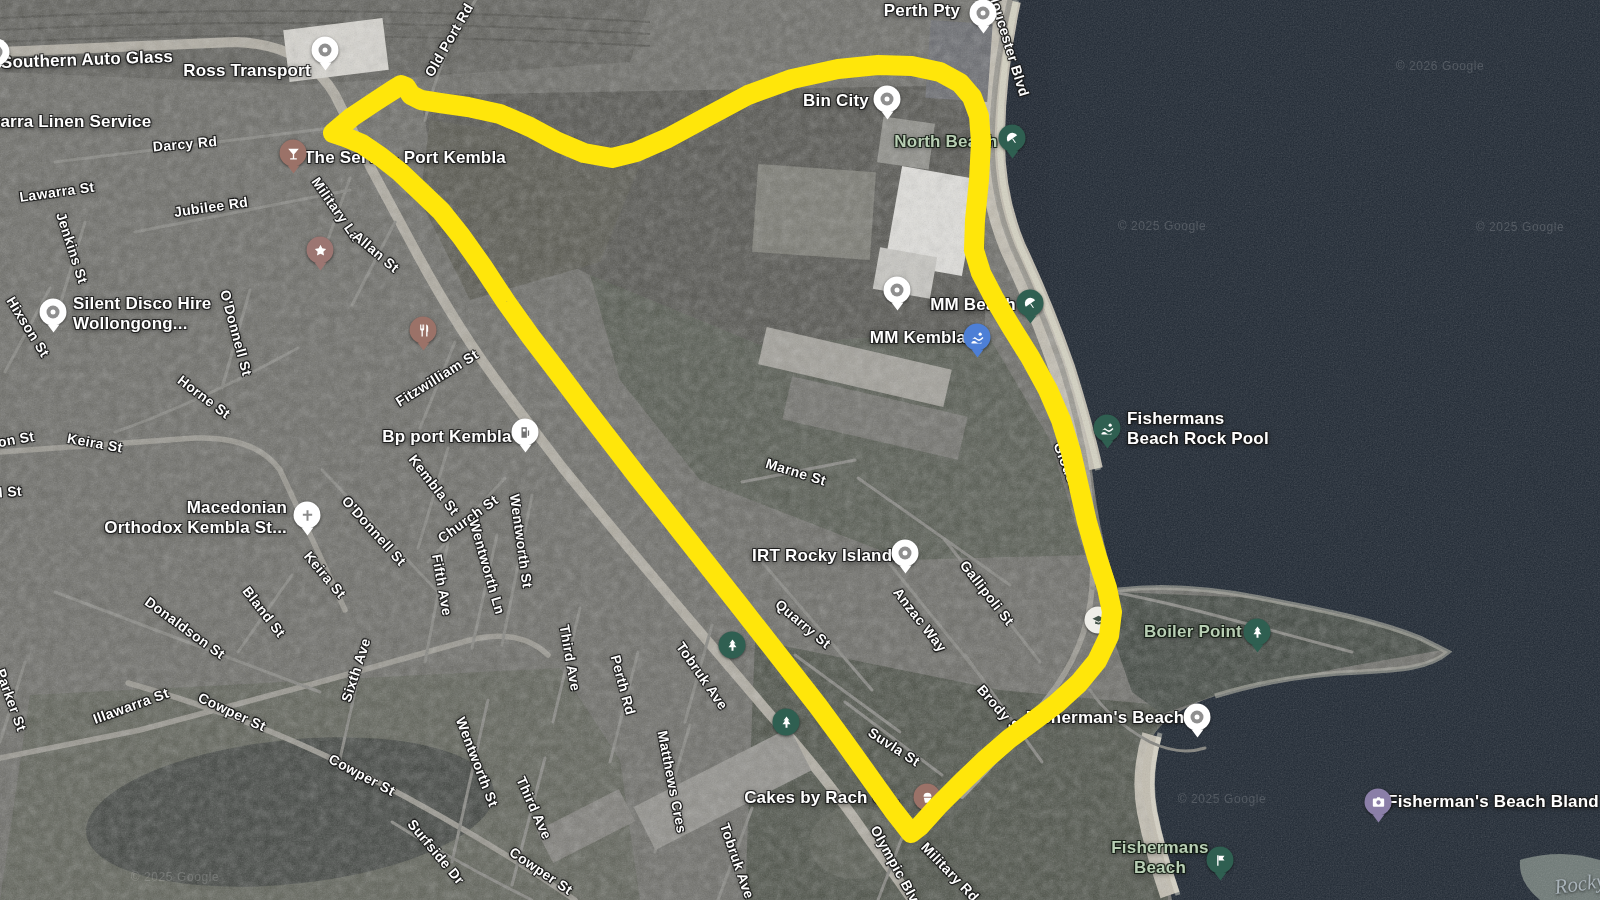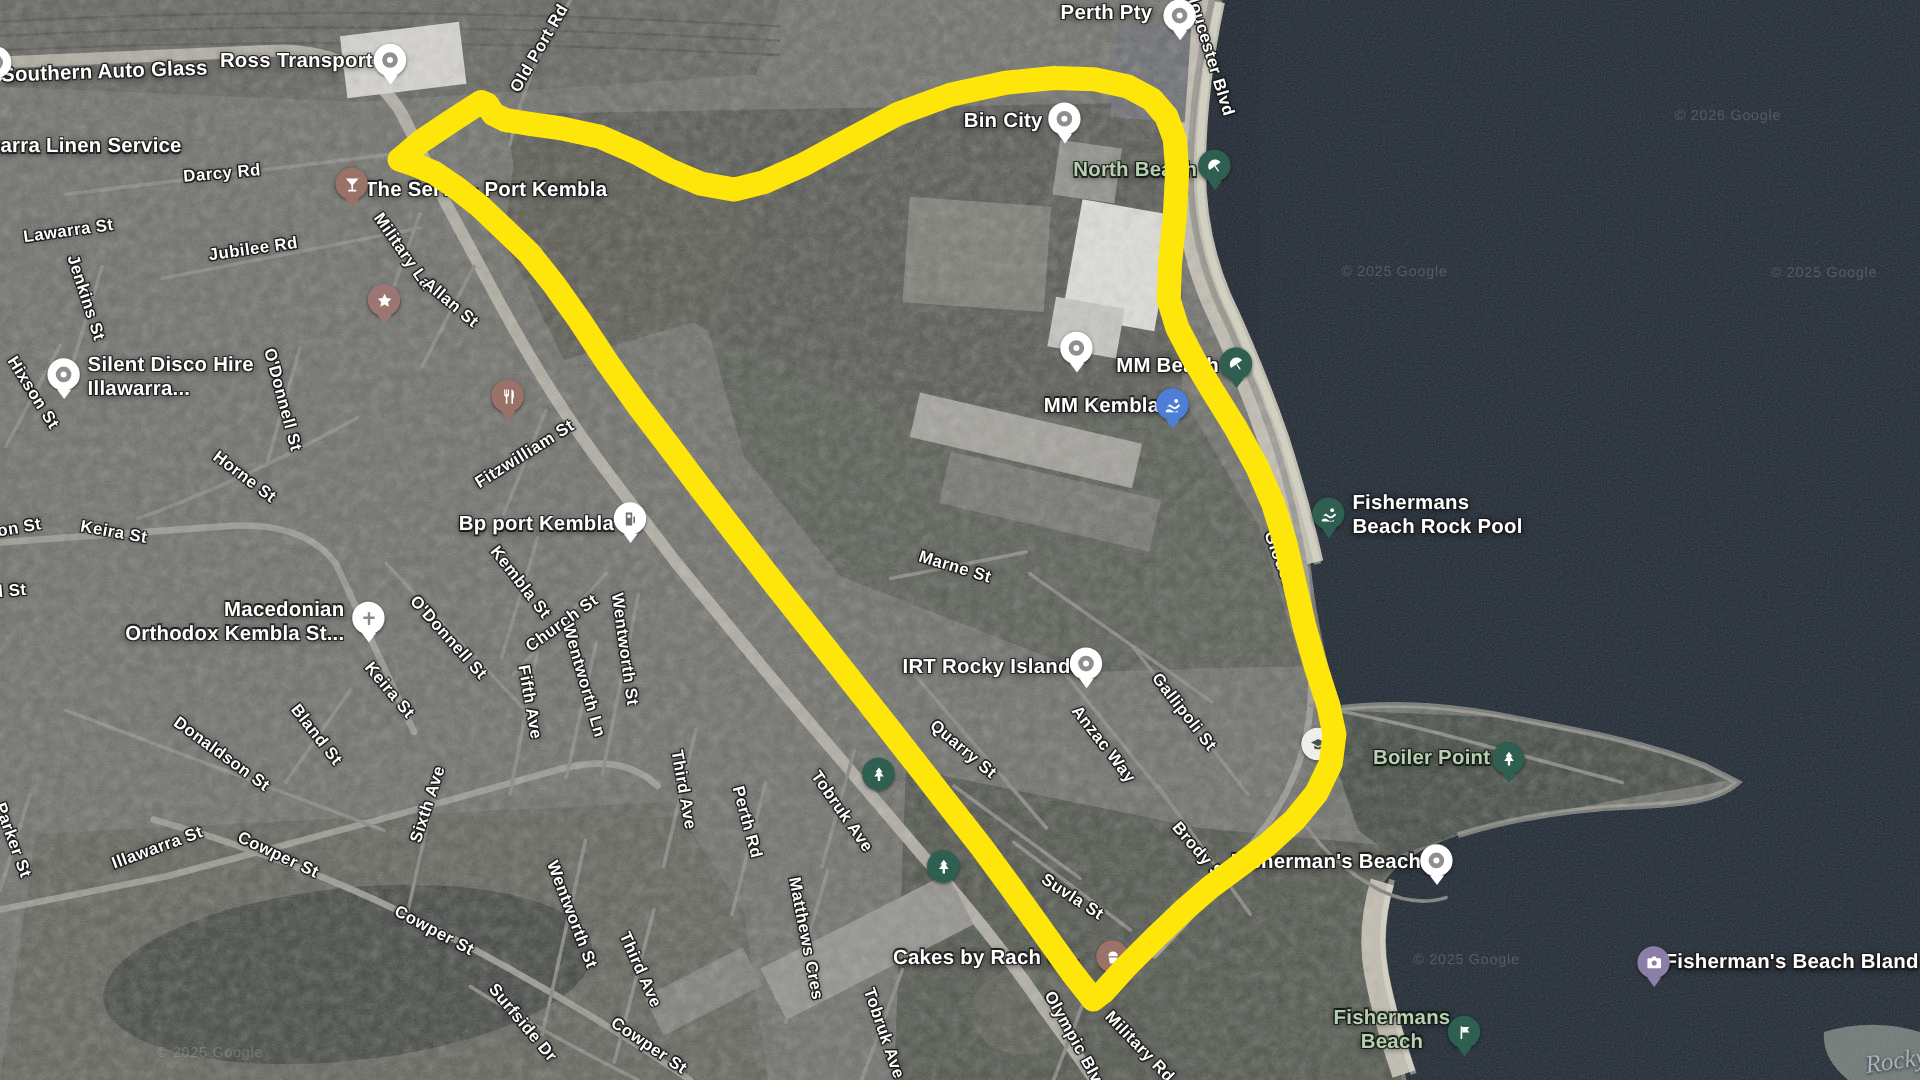--- a/index.html
+++ b/index.html
@@ -156,29 +156,29 @@
       <rect x="635" y="765" width="175" height="48" fill="#8f8e89" transform="rotate(-27 722 789)"></rect>
       <rect x="540" y="808" width="92" height="36" fill="#7c7b76" transform="rotate(-27 586 826)"></rect>
     </g>
 
     <rect width="1600" height="900" filter="url(#nzcoarse)" clip-path="url(#landclip)"></rect>
     <rect width="1600" height="900" filter="url(#nzfine)"></rect>
   </svg>
 
   <div id="labels">
       <div class="lbl poi" style="left: 87px; top: 60px; text-align: center; transform: translate(-50%, -50%) rotate(-2deg);">Southern Auto Glass</div>
-      <div class="lbl poi" style="left: 247px; top: 51px; text-align: center; transform: translate(-50%, -50%) rotate(0deg);">Ross Transport</div>
+      <div class="lbl poi" style="left: 247px; top: 71px; text-align: center; transform: translate(-50%, -50%) rotate(0deg);">Ross Transport</div>
       <div class="lbl poi" style="left: 57px; top: 122px; text-align: center; transform: translate(-50%, -50%) rotate(0deg);">Illawarra Linen Service</div>
       <div class="lbl st" style="left: 185px; top: 144px; text-align: center; transform: translate(-50%, -50%) rotate(-5deg);">Darcy Rd</div>
       <div class="lbl st" style="left: 57px; top: 192px; text-align: center; transform: translate(-50%, -50%) rotate(-8deg);">Lawarra St</div>
       <div class="lbl st" style="left: 211px; top: 207px; text-align: center; transform: translate(-50%, -50%) rotate(-8deg);">Jubilee Rd</div>
       <div class="lbl st" style="left: 72px; top: 248px; text-align: center; transform: translate(-50%, -50%) rotate(72deg);">Jenkins St</div>
       <div class="lbl st" style="left: 28px; top: 327px; text-align: center; transform: translate(-50%, -50%) rotate(58deg);">Hixson St</div>
       <div class="lbl poi" style="left: 73px; top: 314px; text-align: left; transform: translate(0px, -50%) rotate(0deg);">Silent Disco Hire
-Illawarra...</div>
+Wollongong...</div>
       <div class="lbl st" style="left: 336px; top: 209px; text-align: center; transform: translate(-50%, -50%) rotate(55deg);">Military La</div>
       <div class="lbl st" style="left: 376px; top: 252px; text-align: center; transform: translate(-50%, -50%) rotate(40deg);">Allan St</div>
       <div class="lbl poi" style="left: 405px; top: 158px; text-align: center; transform: translate(-50%, -50%) rotate(0deg);">The Servo - Port Kembla</div>
       <div class="lbl st" style="left: 449px; top: 40px; text-align: center; transform: translate(-50%, -50%) rotate(-60deg);">Old Port Rd</div>
       <div class="lbl poi" style="left: 922px; top: 11px; text-align: center; transform: translate(-50%, -50%) rotate(0deg);">Perth Pty</div>
       <div class="lbl poi" style="left: 836px; top: 101px; text-align: center; transform: translate(-50%, -50%) rotate(0deg);">Bin City</div>
       <div class="lbl nature" style="left: 946px; top: 142px; text-align: center; transform: translate(-50%, -50%) rotate(0deg);">North Beach</div>
       <div class="lbl st" style="left: 1008px; top: 42px; text-align: center; transform: translate(-50%, -50%) rotate(73deg);">Gloucester Blvd</div>
       <div class="lbl poi" style="left: 973px; top: 305px; text-align: center; transform: translate(-50%, -50%) rotate(0deg);">MM Beach</div>
       <div class="lbl poi" style="left: 918px; top: 338px; text-align: right; transform: translate(-50%, -50%) rotate(0deg);">MM Kembla</div>
@@ -226,21 +226,21 @@
       <div class="lbl st" style="left: 1000px; top: 710px; text-align: center; transform: translate(-50%, -50%) rotate(49deg);">Brody St</div>
       <div class="lbl nature" style="left: 1193px; top: 632px; text-align: center; transform: translate(-50%, -50%) rotate(0deg);">Boiler Point</div>
       <div class="lbl poi" style="left: 1105px; top: 718px; text-align: center; transform: translate(-50%, -50%) rotate(0deg);">Fisherman's Beach</div>
       <div class="lbl poi" style="left: 822px; top: 798px; text-align: center; transform: translate(-50%, -50%) rotate(0deg);">Cakes by Rach C...</div>
       <div class="lbl st" style="left: 897px; top: 868px; text-align: center; transform: translate(-50%, -50%) rotate(61deg);">Olympic Blvd</div>
       <div class="lbl st" style="left: 950px; top: 872px; text-align: center; transform: translate(-50%, -50%) rotate(46deg);">Military Rd</div>
       <div class="lbl nature" style="left: 1160px; top: 858px; text-align: center; transform: translate(-50%, -50%) rotate(0deg);">Fishermans
 Beach</div>
       <div class="lbl poi" style="left: 1493px; top: 802px; text-align: center; transform: translate(-50%, -50%) rotate(0deg);">Fisherman's Beach Bland</div>
       <div class="lbl terrain-lbl" style="left: 1580px; top: 884px; text-align: center; transform: translate(-50%, -50%) rotate(-8deg);">Rocky</div>
-      <div class="lbl wm" style="left: 1440px; top: 66px; text-align: center; transform: translate(-50%, -50%) rotate(0deg); margin-top: 30px;">© 2026 Google</div>
+      <div class="lbl wm" style="left: 1440px; top: 66px; text-align: center; transform: translate(-50%, -50%) rotate(0deg);">© 2026 Google</div>
       <div class="lbl wm" style="left: 1162px; top: 226px; text-align: center; transform: translate(-50%, -50%) rotate(0deg);">© 2025 Google</div>
       <div class="lbl wm" style="left: 1520px; top: 227px; text-align: center; transform: translate(-50%, -50%) rotate(0deg);">© 2025 Google</div>
       <div class="lbl wm" style="left: 1222px; top: 799px; text-align: center; transform: translate(-50%, -50%) rotate(0deg);">© 2025 Google</div>
       <div class="lbl wm" style="left: 175px; top: 877px; text-align: center; transform: translate(-50%, -50%) rotate(0deg);">© 2025 Google</div>
     </div>
 
   <div id="markers">
       <div class="marker" style="left: -4px; top: 52px; background: rgb(255, 255, 255); --bg: #ffffff;">
         <div class="tail" style="border-top: 8px solid rgb(255, 255, 255);"></div>
         <div class="bull"></div>

